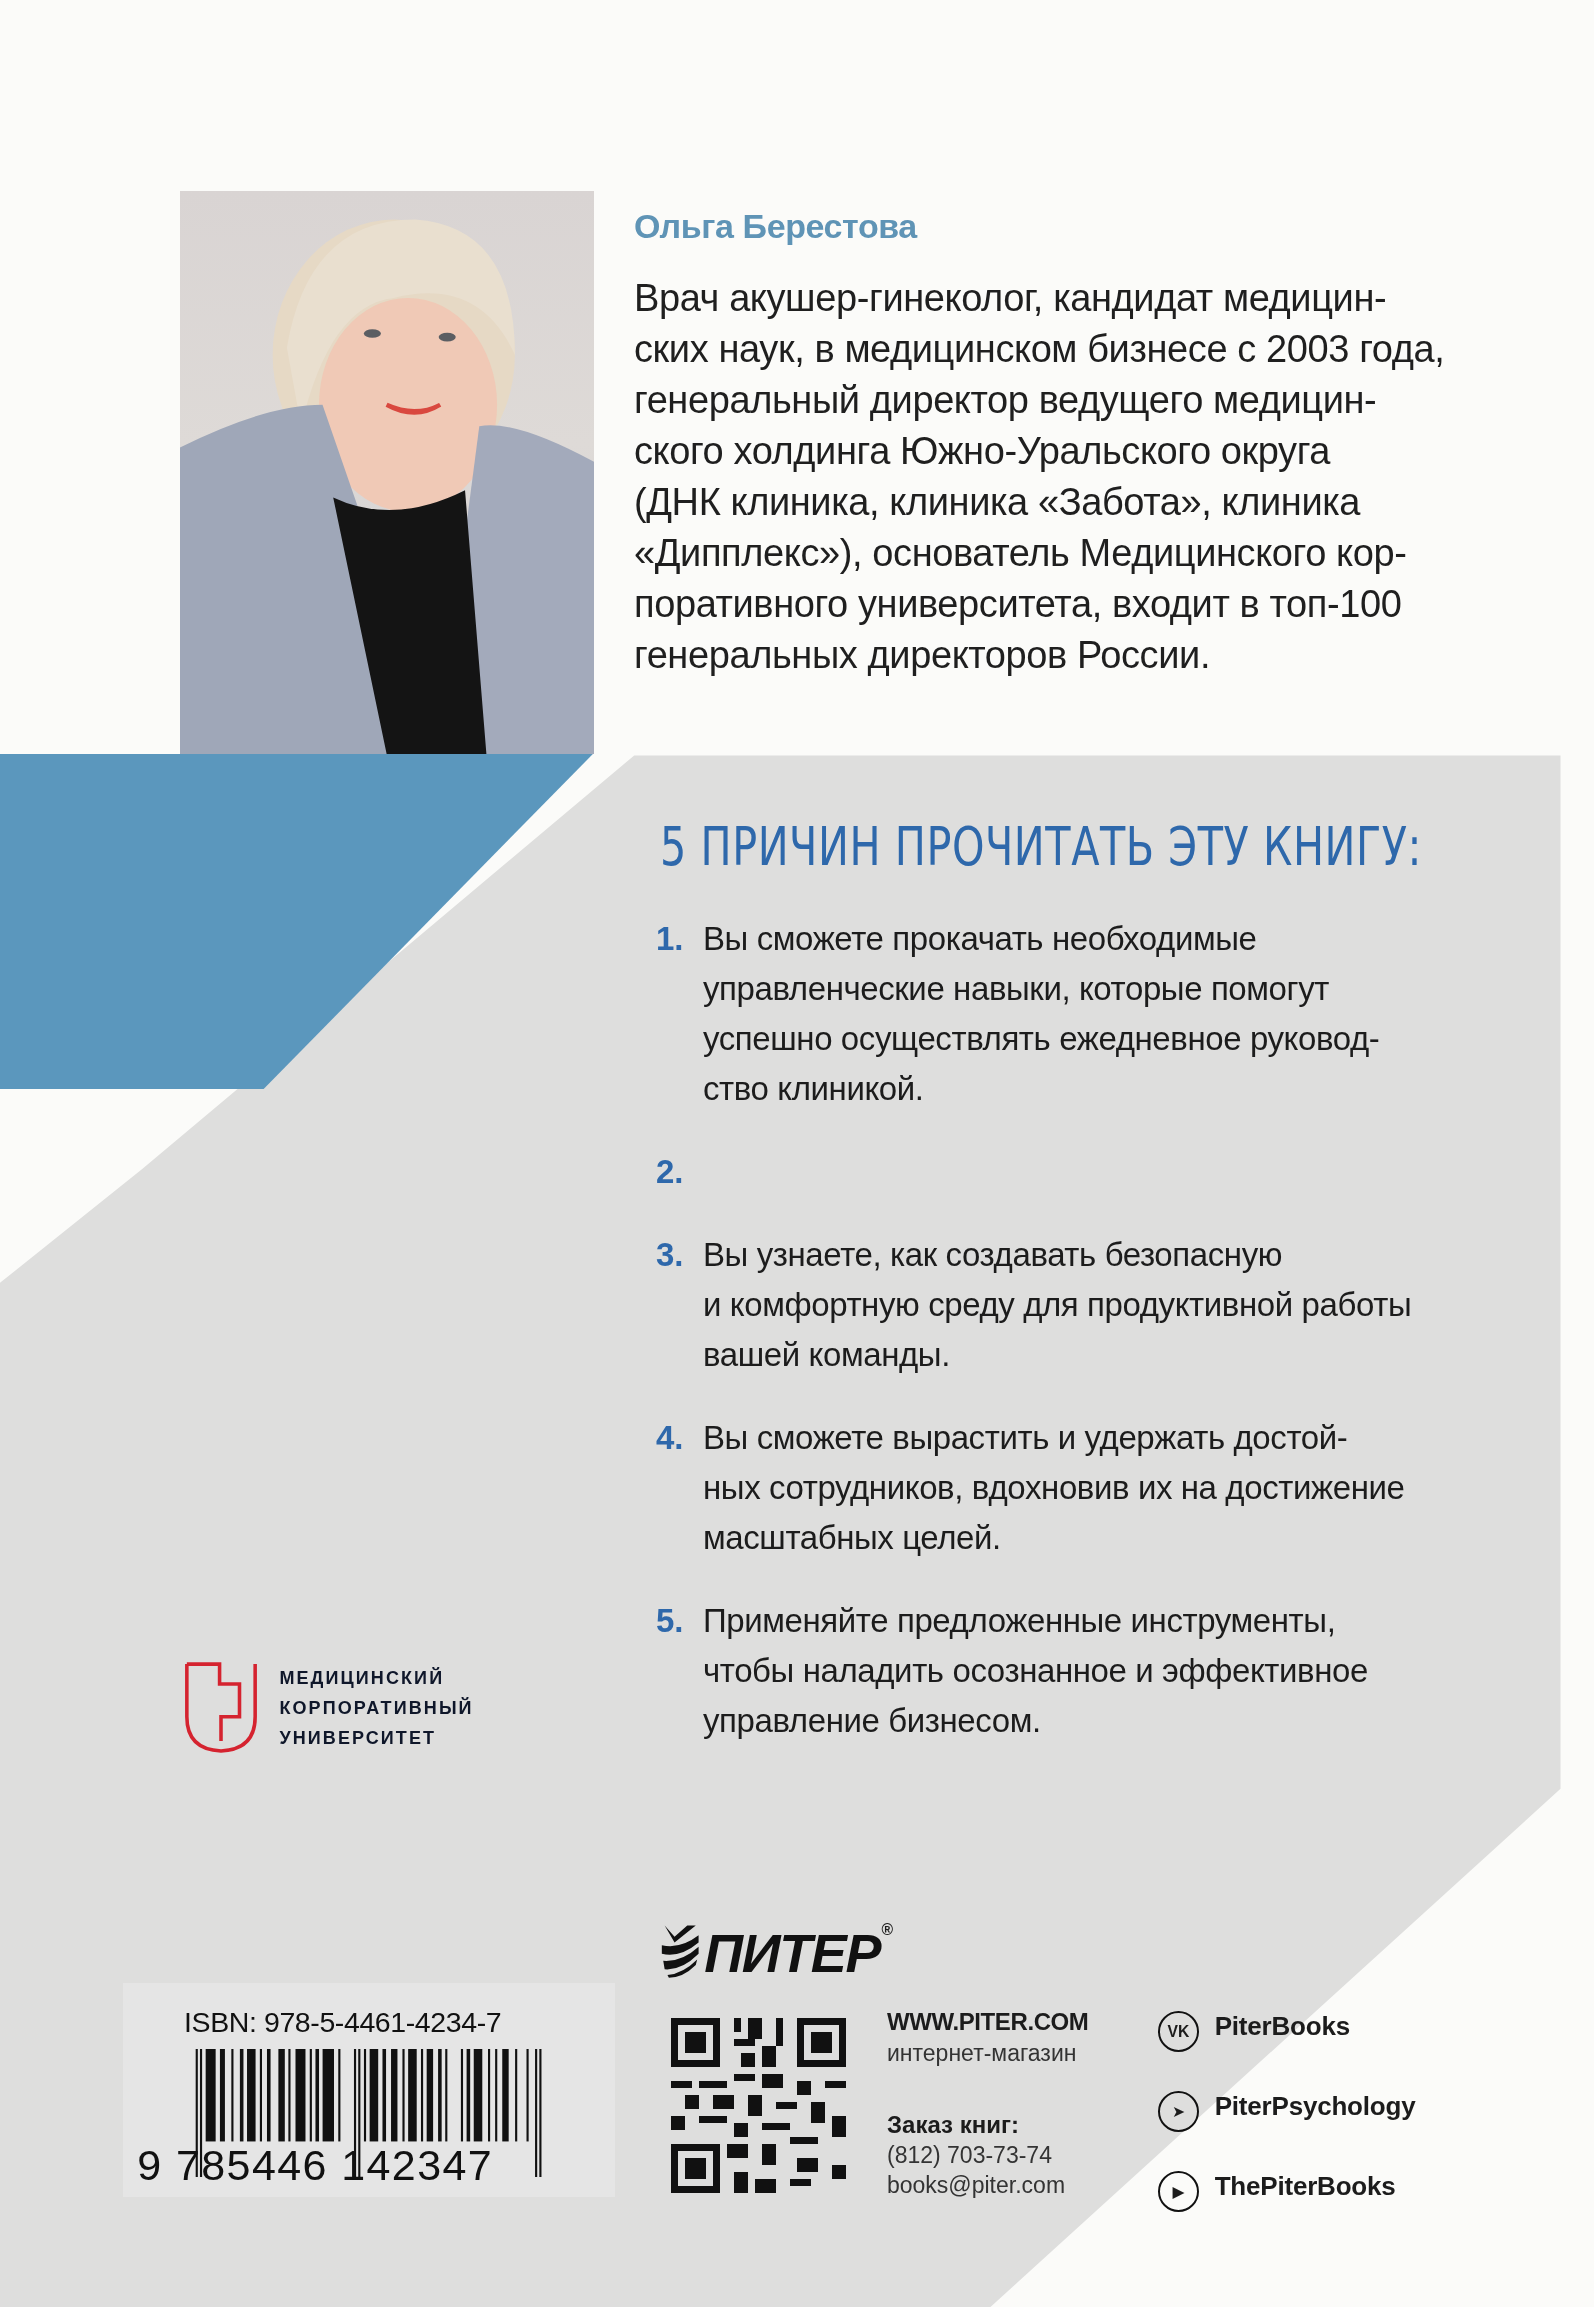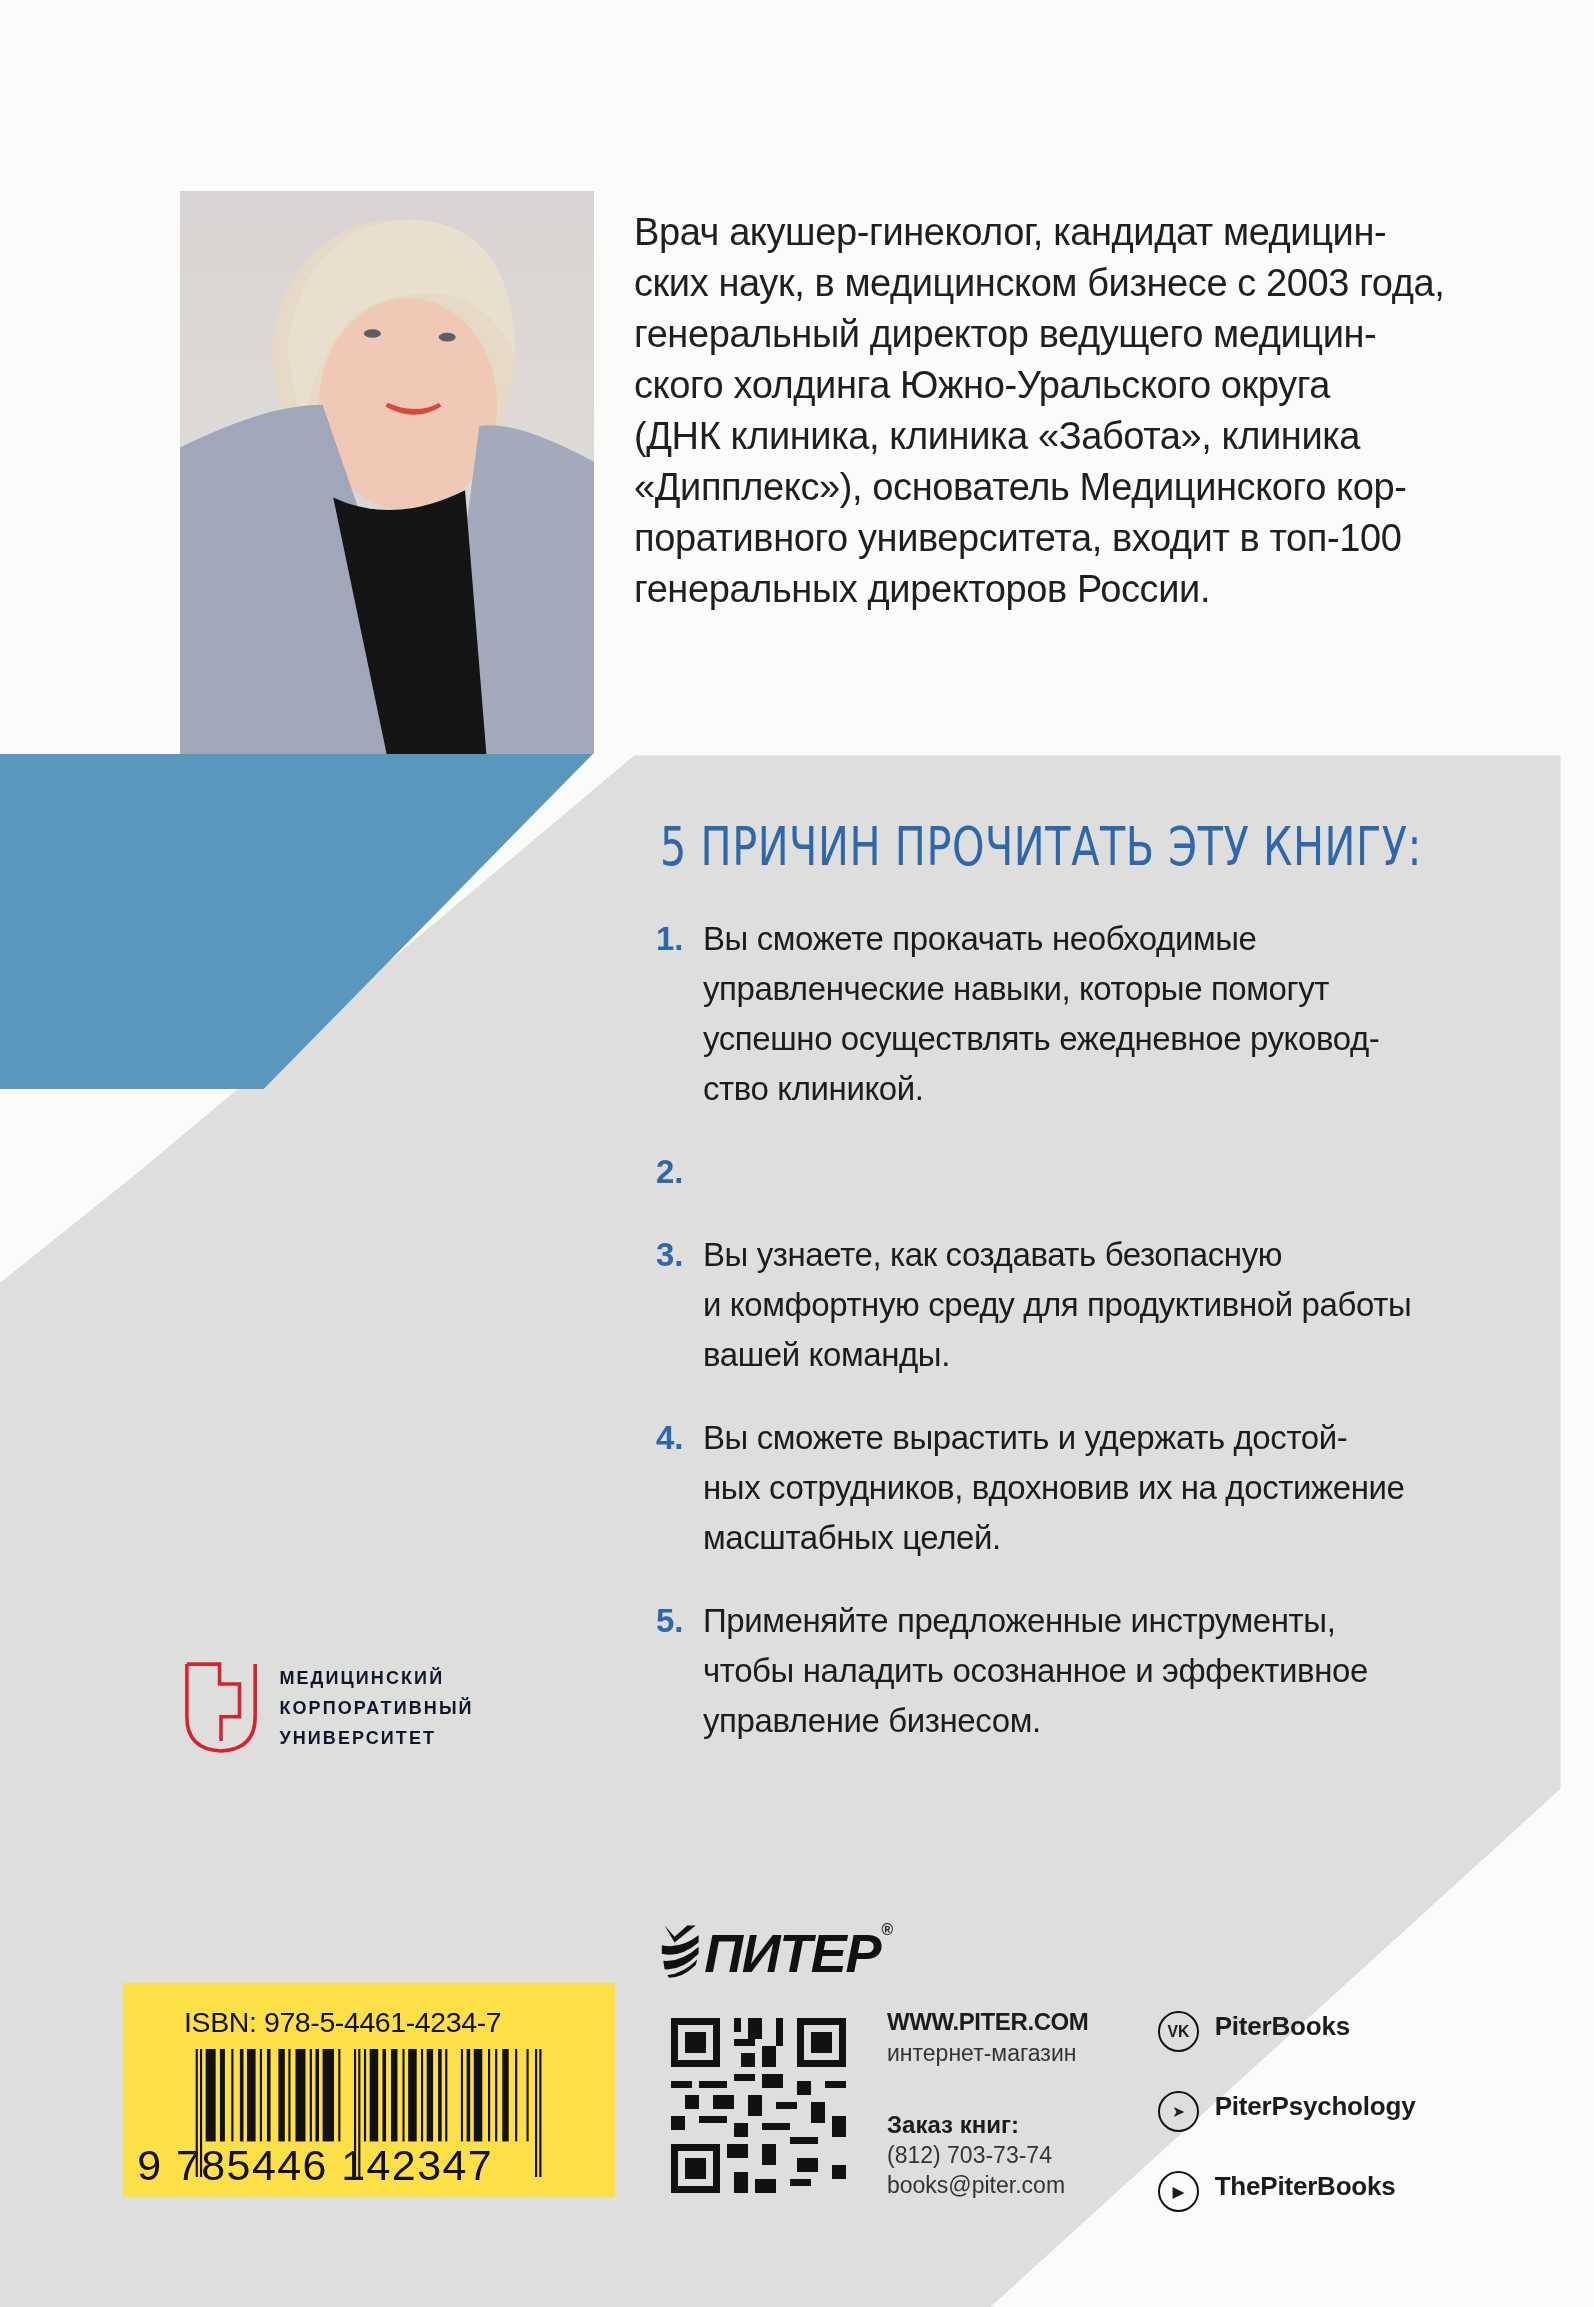--- a/index.html
+++ b/index.html
@@ -43,21 +43,21 @@
   .mku-text {
     margin-left: 21.4px; font-weight: bold; font-size: 18px; line-height: 30px; letter-spacing: 2.1px; color: #0f172a;
   }
   .piter-logo { position: absolute; left: 659px; top: 1921px; display: flex; align-items: flex-end; }
   .piter-word {
     font-weight: bold; font-style: italic; font-size: 54px; letter-spacing: -1.4px; color: #111;
     margin-left: 4.3px; line-height: 50px;
   }
   .piter-reg { font-size: 15.7px; font-weight: bold; align-self: flex-start; margin-left: 1.4px; }
   .isbn-box {
-    position: absolute; left: 123px; top: 1983px; width: 492px; height: 214px; background: #fde047;
+    position: absolute; left: 123px; top: 1983px; width: 492px; height: 214px; background: #e5e5e5;
   }
   .isbn-label {
     position: absolute; left: 61px; top: 23px; font-size: 28.5px; color: #111; letter-spacing: -0.4px;
   }
   .barcode { position: absolute; left: 57px; top: 66px; width: 385px; height: 128px; }
   .barcode-digits {
     position: absolute; left: 14.3px; top: 158px; font-size: 43px; color: #111; letter-spacing: 1.4px; white-space: pre;
     background: transparent;
   }
   .qr { position: absolute; left: 671px; top: 2018px; width: 175px; height: 175px; }
@@ -90,20 +90,21 @@
     <ellipse cx="270" cy="200" rx="12" ry="6" fill="#5b5e63"></ellipse>
     <ellipse cx="375" cy="205" rx="12" ry="6" fill="#5b5e63"></ellipse>
     <path d="M290 300 Q330 318 365 300 Q330 322 290 300 Z" fill="#e0584f" stroke="#d9483f" stroke-width="6"></path>
     <path d="M0 360 Q120 300 200 300 L290 560 L380 790 L0 790 Z" fill="#9fa7b8"></path>
     <path d="M581 380 Q470 320 420 330 L360 790 L581 790 Z" fill="#a3aabb"></path>
     <path d="M215 430 Q300 470 400 420 L430 790 L290 790 Z" fill="#141414"></path>
   </svg>
 </div>
 
 <div class="author">
+  <h2 class="author-name">Ольга Берестова</h2>
   <p class="author-bio">Врач акушер-гинеколог, кандидат медицин-
 ских наук, в медицинском бизнесе с 2003 года,
 генеральный директор ведущего медицин-
 ского холдинга Южно-Уральского округа
 (ДНК клиника, клиника «Забота», клиника
 «Дипплекс»), основатель Медицинского кор-
 поративного университета, входит в топ-100
 генеральных директоров России.</p>
 </div>
 

